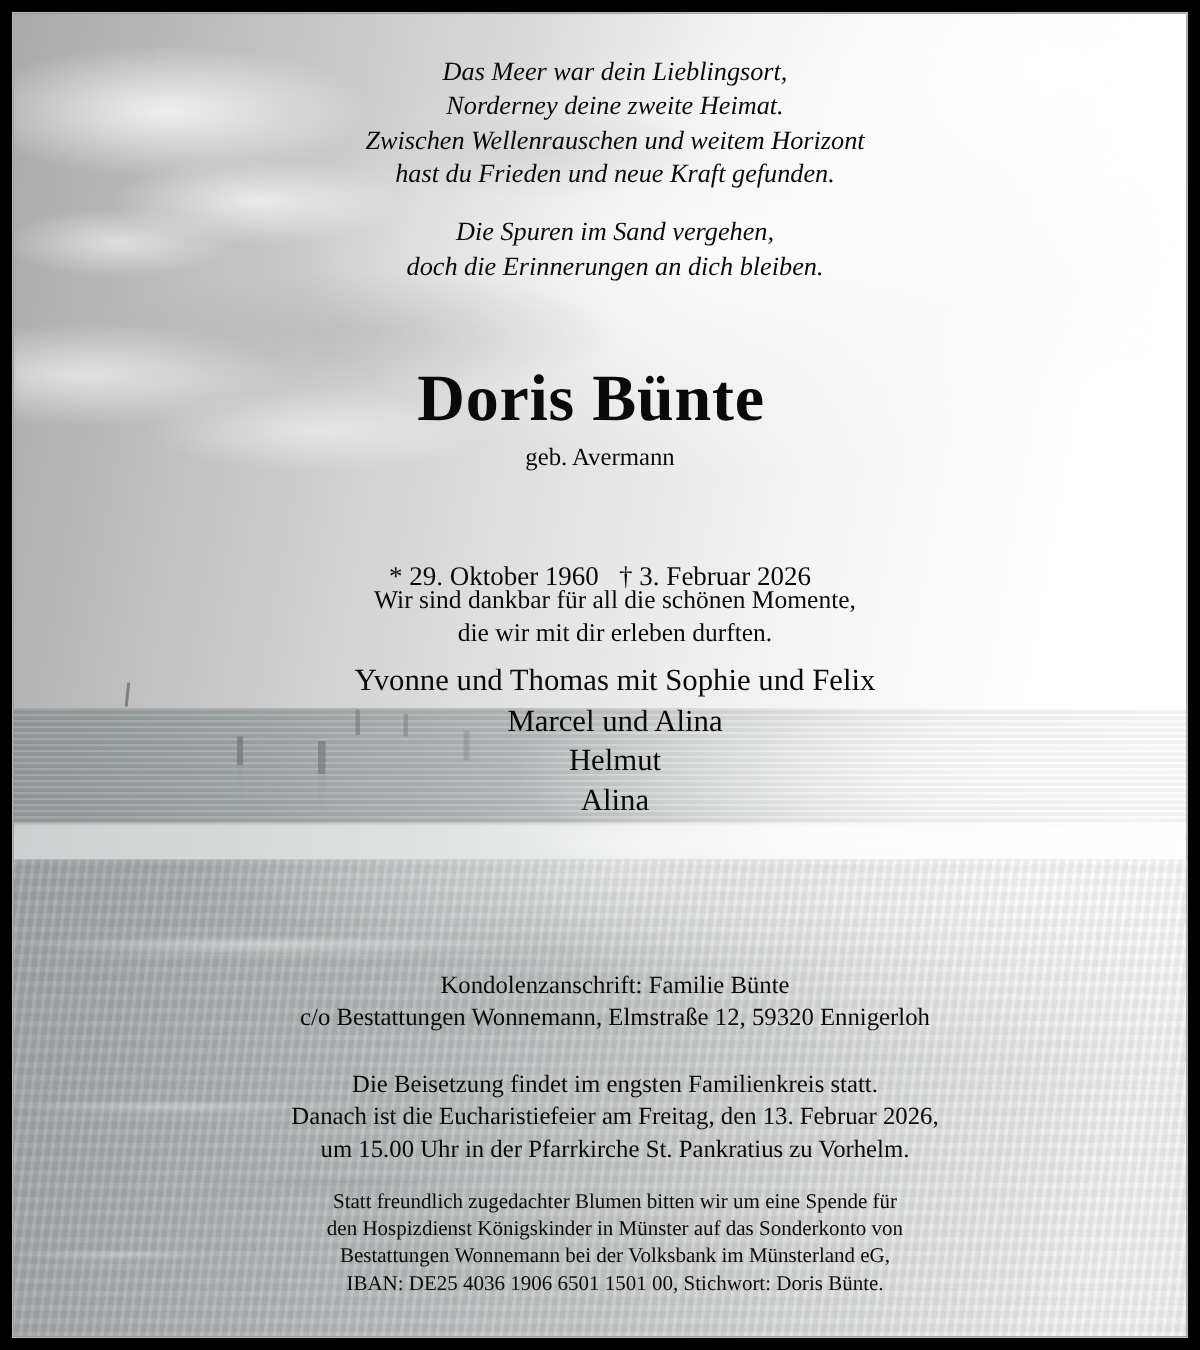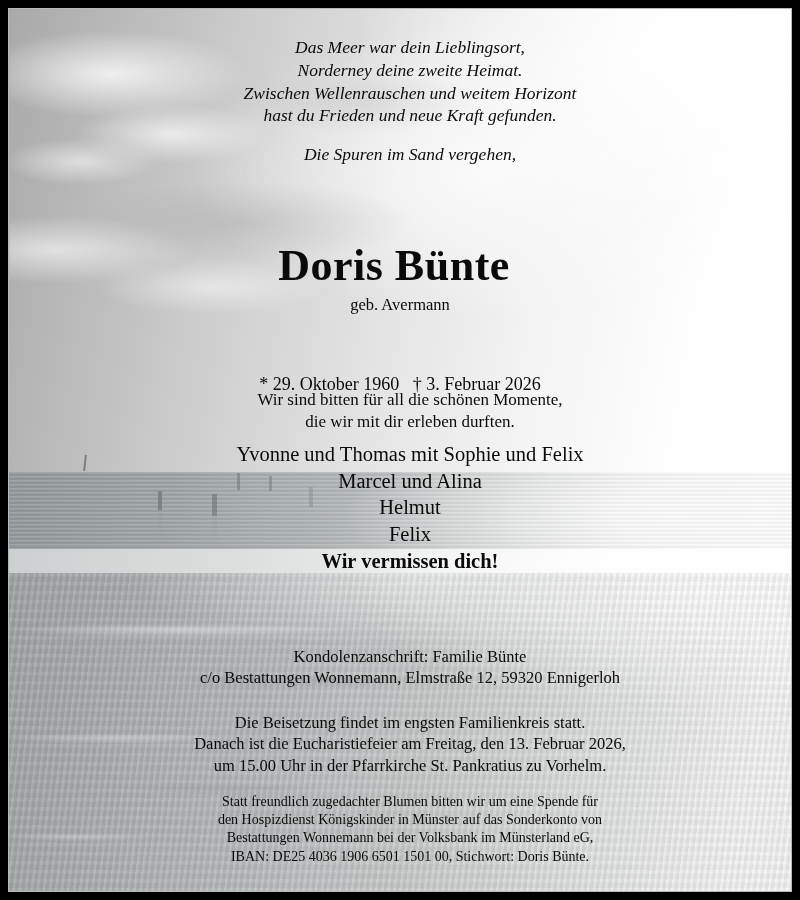--- a/index.html
+++ b/index.html
@@ -260,41 +260,41 @@
 
     <div class="blk-poem poem">
       <div class="stanza">
         <div class="line">Das Meer war dein Lieblingsort,</div>
         <div class="line">Norderney deine zweite Heimat.</div>
         <div class="line">Zwischen Wellenrauschen und weitem Horizont</div>
         <div class="line">hast du Frieden und neue Kraft gefunden.</div>
       </div>
       <div class="stanza">
         <div class="line">Die Spuren im Sand vergehen,</div>
+        <div class="line">doch die Erinnerungen an dich bleiben.</div>
       </div>
     </div>
 
 
     <div class="blk-name name">Doris Bünte</div>
 
     <div class="blk-maiden maiden">geb. Avermann</div>
 
     <div class="blk-dates dates">* 29. Oktober 1960   † 3. Februar 2026</div>
 
     <div class="blk-thanks thanks">
-      <div class="line">Wir sind bitten für all die schönen Momente,</div>
+      <div class="line">Wir sind dankbar für all die schönen Momente,</div>
       <div class="line">die wir mit dir erleben durften.</div>
     </div>
 
     <div class="blk-survivors survivors">
       <div class="line">Yvonne und Thomas mit Sophie und Felix</div>
       <div class="line">Marcel und Alina</div>
       <div class="line">Helmut</div>
-      <div class="line">Felix</div>
-      <div class="line closing">Wir vermissen dich!</div>
+      <div class="line">Alina</div>
     </div>
 
     <div class="blk-address address">
       <div class="line">Kondolenzanschrift: Familie Bünte</div>
       <div class="line">c/o Bestattungen Wonnemann, Elmstraße 12, 59320 Ennigerloh</div>
     </div>
 
     <div class="blk-service service">
       <div class="line">Die Beisetzung findet im engsten Familienkreis statt.</div>
       <div class="line">Danach ist die Eucharistiefeier am Freitag, den 13. Februar 2026,</div>

